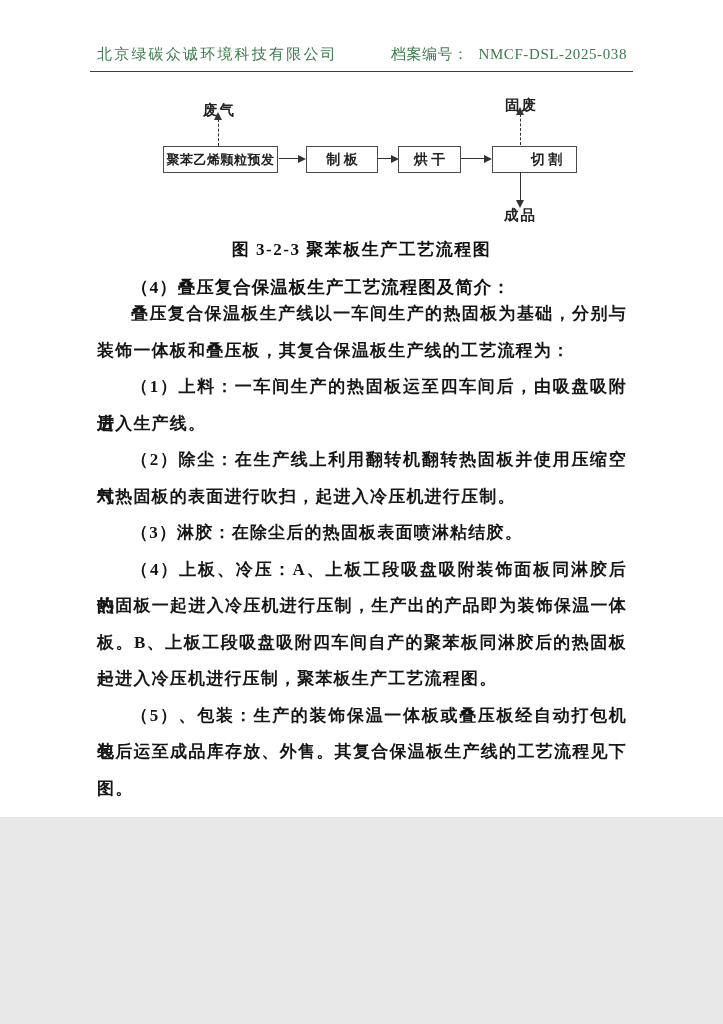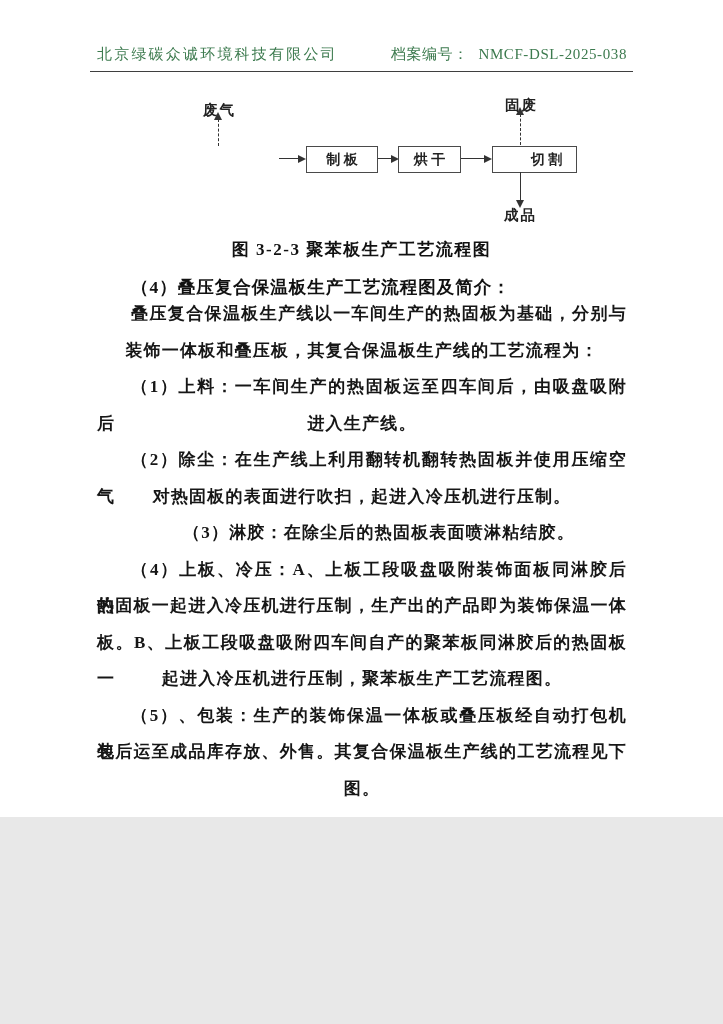--- a/index.html
+++ b/index.html
@@ -61,21 +61,21 @@
     font-weight:bold;font-size:17.5px;letter-spacing:1px;color:#111;
     text-indent:34px;
   }
   
   .bodytext{position:absolute;top:296px;left:97px;width:530px;font-weight:bold;}
   .bl{
     height:36.5px;line-height:36.5px;
     font-size:17px;letter-spacing:1.2px;color:#161616;
   }
   .jl{text-align:justify;text-align-last:justify;}
-  .ll{text-align:center;}
+  .ll{text-align:left;}
   .fi{text-indent:34px;}
   
   .footer{
     position:absolute;top:944px;left:0;width:723px;
     text-align:left;font-size:13px;color:#222;letter-spacing:1px;
   }
 </style>
 </head>
 <body>
 
@@ -86,20 +86,21 @@
     <span class="archive">
       <span>档案编号：</span><span class="num">NMCF-DSL-2025-038</span>
     </span>
   </div>
   <div class="header-rule"></div>
 
   <div class="diagram">
     <span class="dg-label" style="left:203px;top:101px;">废气</span>
     <div class="varrow dashed up" style="left:218px;top:119px;height:27px;"></div>
 
+    <div class="dg-box" style="left:163px;top:146px;width:113px;font-size:13px;letter-spacing:.5px;">聚苯乙烯颗粒预发</div>
     <div class="harrow" style="left:279px;top:158px;width:25px;"></div>
 
     <div class="dg-box" style="left:306px;top:146px;width:70px;font-size:14px;">制 板</div>
     <div class="harrow" style="left:378px;top:158px;width:19px;"></div>
 
     <div class="dg-box" style="left:398px;top:146px;width:61px;font-size:14px;">烘 干</div>
     <div class="harrow" style="left:461px;top:158px;width:29px;"></div>
 
     <div class="dg-box" style="left:492px;top:146px;width:59px;font-size:14px;padding-left:24px;">切 割</div>
 

